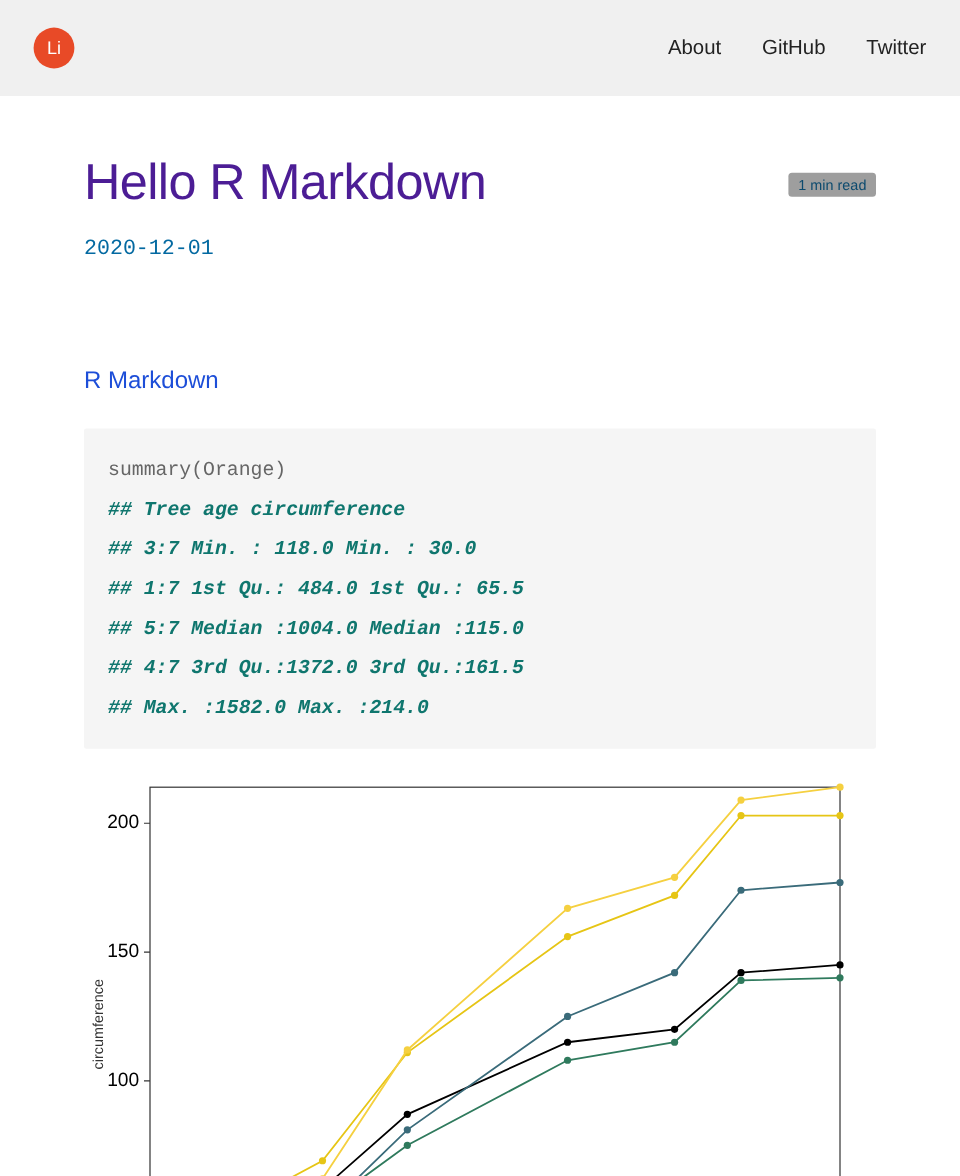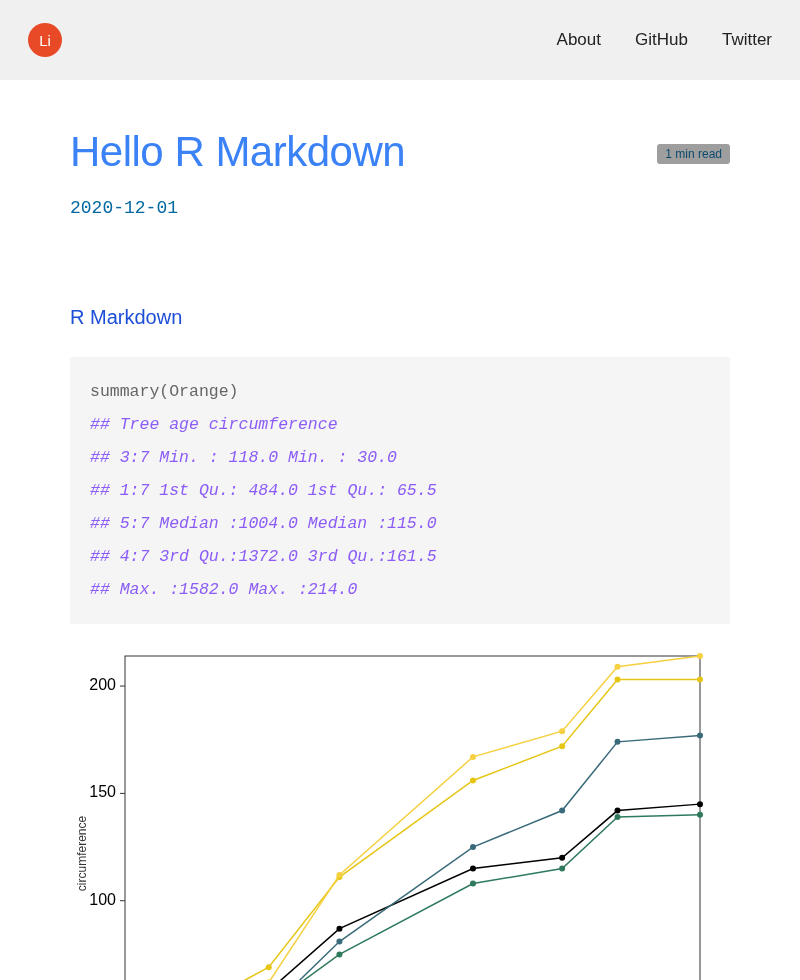--- a/index.html
+++ b/index.html
@@ -3,27 +3,27 @@
 <meta charset="utf-8">
 <style>
   * { box-sizing: border-box; margin: 0; padding: 0; }
   body { font-family: -apple-system, BlinkMacSystemFont, "Segoe UI", Helvetica, Arial, sans-serif; background: #fff; color: #222; width: 800px; }
   .header { background: #f0f0f0; height: 80px; display: flex; align-items: center; justify-content: space-between; padding: 0 28px; }
   .avatar { width: 34px; height: 34px; border-radius: 50%; background: #e84a27; color: #fff; display: flex; align-items: center; justify-content: center; font-size: 15px; font-weight: 500; }
   .nav { display: flex; gap: 34px; }
   .nav a { color: #222; text-decoration: none; font-size: 17px; }
   .content { padding: 48px 70px 0 70px; }
   .title-row { display: flex; justify-content: space-between; align-items: flex-start; }
-  .title { font-size: 42px; font-weight: 400; color: #3b82f6; letter-spacing: -0.5px; }
+  .title { font-size: 42px; font-weight: 400; color: #4c1d95; letter-spacing: -0.5px; }
   .badge { background: #9e9e9e; color: #0c4a6e; font-size: 12px; padding: 3px 8px; border-radius: 3px; margin-top: 16px; white-space: nowrap; }
   .date { color: #0369a1; font-family: "Courier New", monospace; font-size: 18px; margin-top: 22px; }
   .section-title { font-size: 20px; font-weight: 400; margin-top: 88px; color: #1d4ed8; }
   .codeblock { background: #f5f5f5; margin-top: 28px; padding: 18px 20px; font-family: "Courier New", monospace; font-size: 16.5px; line-height: 2; border-radius: 2px; }
   .codeblock .cmd { color: #666; }
-  .codeblock .out { color: #8b5cf6; font-style: italic; }
+  .codeblock .out { color: #0f766e; font-style: italic; font-weight: bold; }
   .chart-wrap { margin-top: 24px; }
   svg { display: block; }
   .ylabel { font-size: 12px; fill: #333; font-family: Arial, sans-serif; }
   .plot-border { fill: none; stroke: #333; stroke-width: 1; }
   .series { fill: none; stroke-width: 1.5; }
 </style>
 </head>
 <body>
 
 <div class="header">

